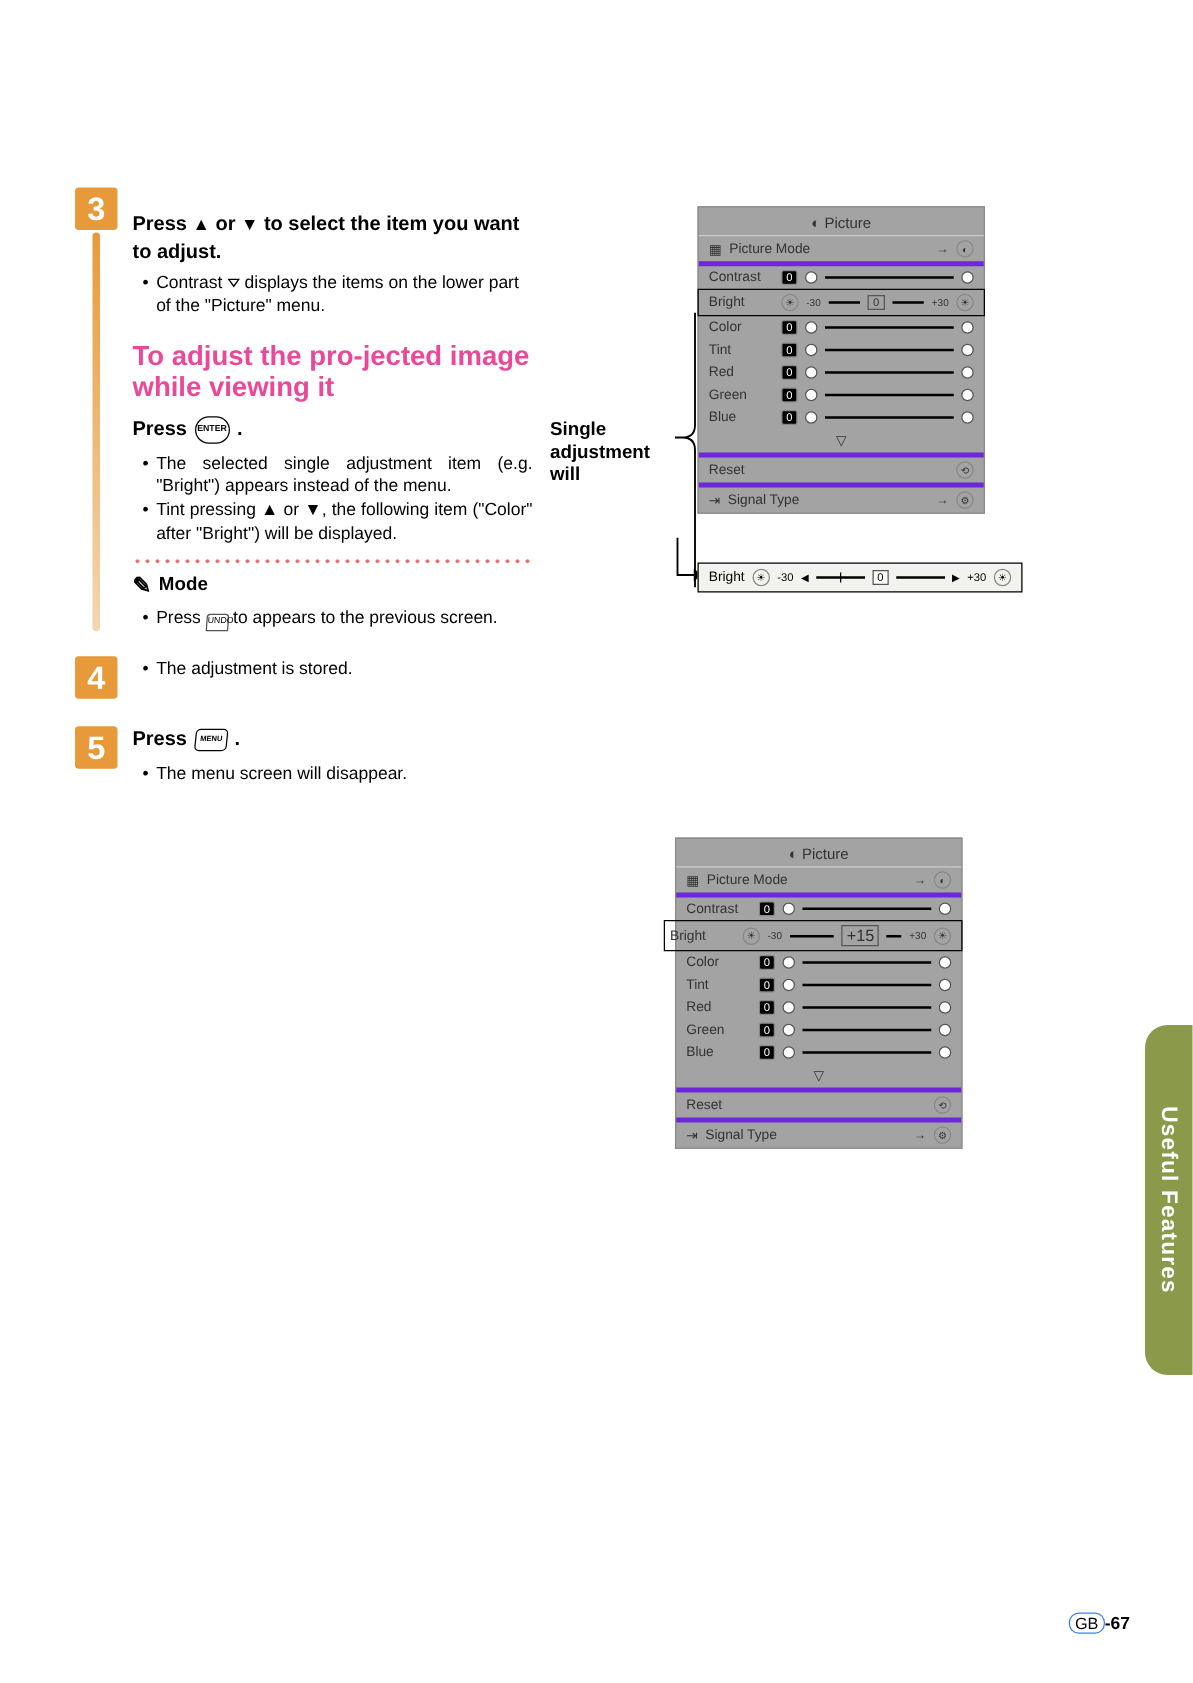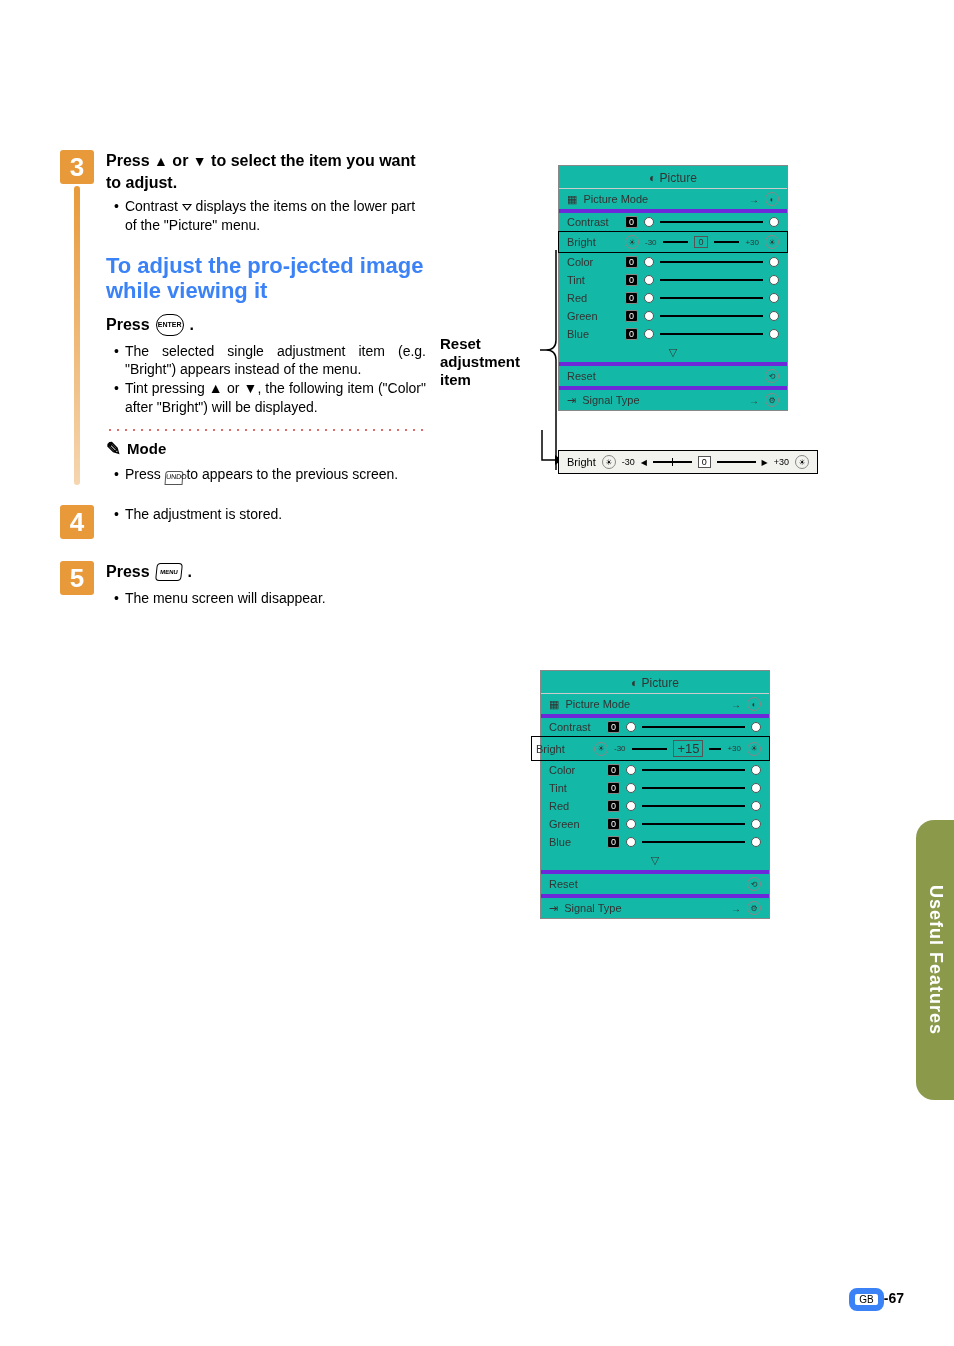--- a/index.html
+++ b/index.html
@@ -7,42 +7,42 @@
 
   .page { position: relative; width: 100%; height: 100%; padding: 60px 40px 40px 60px; }
 
   
   .step { display: flex; gap: 12px; margin-bottom: 20px; }
   .step-num-col { display: flex; flex-direction: column; align-items: center; width: 34px; }
   .step-num { background: #e89a3a; color: #fff; font-weight: bold; font-size: 26px; width: 34px; height: 34px; display: flex; align-items: center; justify-content: center; border-radius: 3px; }
   .step-line { width: 6px; flex: 1; background: linear-gradient(#e89a3a, #f5d6b0); margin-top: 2px; border-radius: 3px; }
   .step-body { width: 320px; font-size: 14px; line-height: 1.35; }
 
-  .step-title { font-weight: bold; font-size: 16px; margin-bottom: 4px; }
+  .step-title { font-weight: bold; font-size: 16px; margin-bottom: 4px; margin-top: 19px; }
   .step-title .tri { font-size: 14px; }
 
   .bullet { display: flex; gap: 6px; margin-left: 8px; }
   .bullet .dot { }
 
-  .red-heading { color: #3b82f6; font-weight: bold; font-size: 22px; line-height: 1.15; margin: 18px 0 10px 0; font-family: Arial Black, Arial, sans-serif; }
+  .red-heading { color: #ec4899; font-weight: bold; font-size: 22px; line-height: 1.15; margin: 18px 0 10px 0; font-family: Arial Black, Arial, sans-serif; }
 
   .press-line { font-weight: bold; font-size: 16px; display: flex; align-items: center; gap: 6px; margin-bottom: 6px; }
 
   .enter-btn { display: inline-flex; width: 28px; height: 22px; border: 1.5px solid #000; border-radius: 12px; align-items: center; justify-content: center; font-size: 7px; font-weight: bold; position: relative; }
 
   .note-divider { height: 6px; background-image: radial-gradient(circle, #e06a6a 1.5px, transparent 1.5px); background-size: 8px 6px; background-repeat: repeat-x; margin: 10px 0 4px 0; }
   .note-label { display: flex; align-items: center; gap: 6px; font-weight: bold; font-size: 15px; color: #000; margin-bottom: 4px; }
   .note-icon { font-size: 18px; }
 
   
   .figure-area { position: absolute; }
   .figure-1 { left: 440px; top: 155px; }
   .figure-2 { left: 540px; top: 670px; }
 
-  .osd-box { border: 1px solid #888; background: #14b8a6; width: 230px; font-size: 11px; color: #333; }
+  .osd-box { border: 1px solid #888; background: #a3a3a3; width: 230px; font-size: 11px; color: #333; }
   .osd-title { text-align: center; padding: 5px 0 3px 0; border-bottom: 1px solid #ccc; font-size: 12px; }
   .osd-row { display: flex; align-items: center; padding: 3px 8px; gap: 6px; }
   .osd-row.sep { border-top: 4px solid #6d28d9; }
   .osd-label { width: 52px; }
   .osd-box-small { font-size: 9px; padding: 0 3px; border: 1px solid #888; background: #000; color: #fff; border-radius: 2px; }
   .osd-slider { flex: 1; height: 2px; background: #000; position: relative; }
   .osd-knob { width: 10px; height: 10px; border: 1px solid #555; border-radius: 50%; background: #fff; }
   .osd-arrow-icn { font-size: 10px; }
   .osd-icn { width: 14px; height: 14px; border: 1px solid #888; border-radius: 50%; display: inline-flex; align-items: center; justify-content: center; font-size: 8px; }
 
@@ -54,21 +54,21 @@
   .bright-detail .tick { position: absolute; top: -3px; width: 1px; height: 8px; background: #000; }
   .bright-detail .valbox { font-size: 9px; border: 1px solid #555; padding: 0 3px; background: #fff; }
 
   .single-label { position: absolute; font-weight: bold; font-size: 15px; width: 100px; text-align: left; line-height: 1.2; }
 
   
   .side-tab { position: absolute; right: 0; top: 820px; width: 38px; height: 280px; background: #8a9a4a; border-top-left-radius: 18px; border-bottom-left-radius: 18px; display: flex; align-items: center; justify-content: center; }
   .side-tab span { writing-mode: vertical-rl; color: #fff; font-weight: bold; font-size: 18px; letter-spacing: 1px; }
 
   .page-num { position: absolute; right: 50px; bottom: 40px; font-size: 14px; }
-  .page-num .gb { border: 6px solid #3b82f6; border-radius: 8px; padding: 0 4px; font-size: 10px; }
+  .page-num .gb { border: 1px solid #3b82f6; border-radius: 8px; padding: 0 4px; font-size: 13px; }
 
   .undo-icn { display:inline-block; width:18px; height:14px; border:1px solid #555; border-radius:3px 3px 0 0; transform: skewX(-4deg); position:relative; font-size:7px; text-align:center; line-height:10px; }
 
   .down-tri-sm { display:inline-block; width:0; height:0; border-left:5px solid transparent; border-right:5px solid transparent; border-top:7px solid #000; vertical-align: middle; position:relative;}
   .down-tri-sm::after{ content:''; position:absolute; left:-3px; top:-6px; width:0;height:0; border-left:3px solid transparent; border-right:3px solid transparent; border-top:4px solid #fff;}
 
   .menu-btn { display:inline-flex; width:26px; height:18px; border:1.5px solid #000; border-radius:4px; align-items:center; justify-content:center; font-size:6px; font-weight:bold; transform: skewX(-6deg);}
 </style>
 </head>
 <body>
@@ -148,21 +148,21 @@
         <span>.</span>
       </div>
       <div class="bullet">
         <span class="dot">•</span>
         <div>The menu screen will disappear.</div>
       </div>
     </div>
   </div>
 
   <div class="figure-area figure-1">
-    <div class="single-label" style="left:0; top:180px;">Reset adjustment item</div>
+    <div class="single-label" style="left:0; top:180px;">Single adjustment will</div>
 
     <svg width="20" height="220" style="position:absolute; left:98px; top:95px;">
       <path d="M18 0 L18 90 Q18 100 8 100 L2 100 L8 100 Q18 100 18 110 L18 220" fill="none" stroke="#000" stroke-width="1.5"></path>
     </svg>
 
     <div class="osd-box" style="position:absolute; left:118px; top:10px;">
       <div class="osd-title">◐ <span>Picture</span></div>
       <div class="osd-row">
         <span>▦</span>
         <span class="osd-label" style="width:auto;flex:1;">Picture Mode</span>

